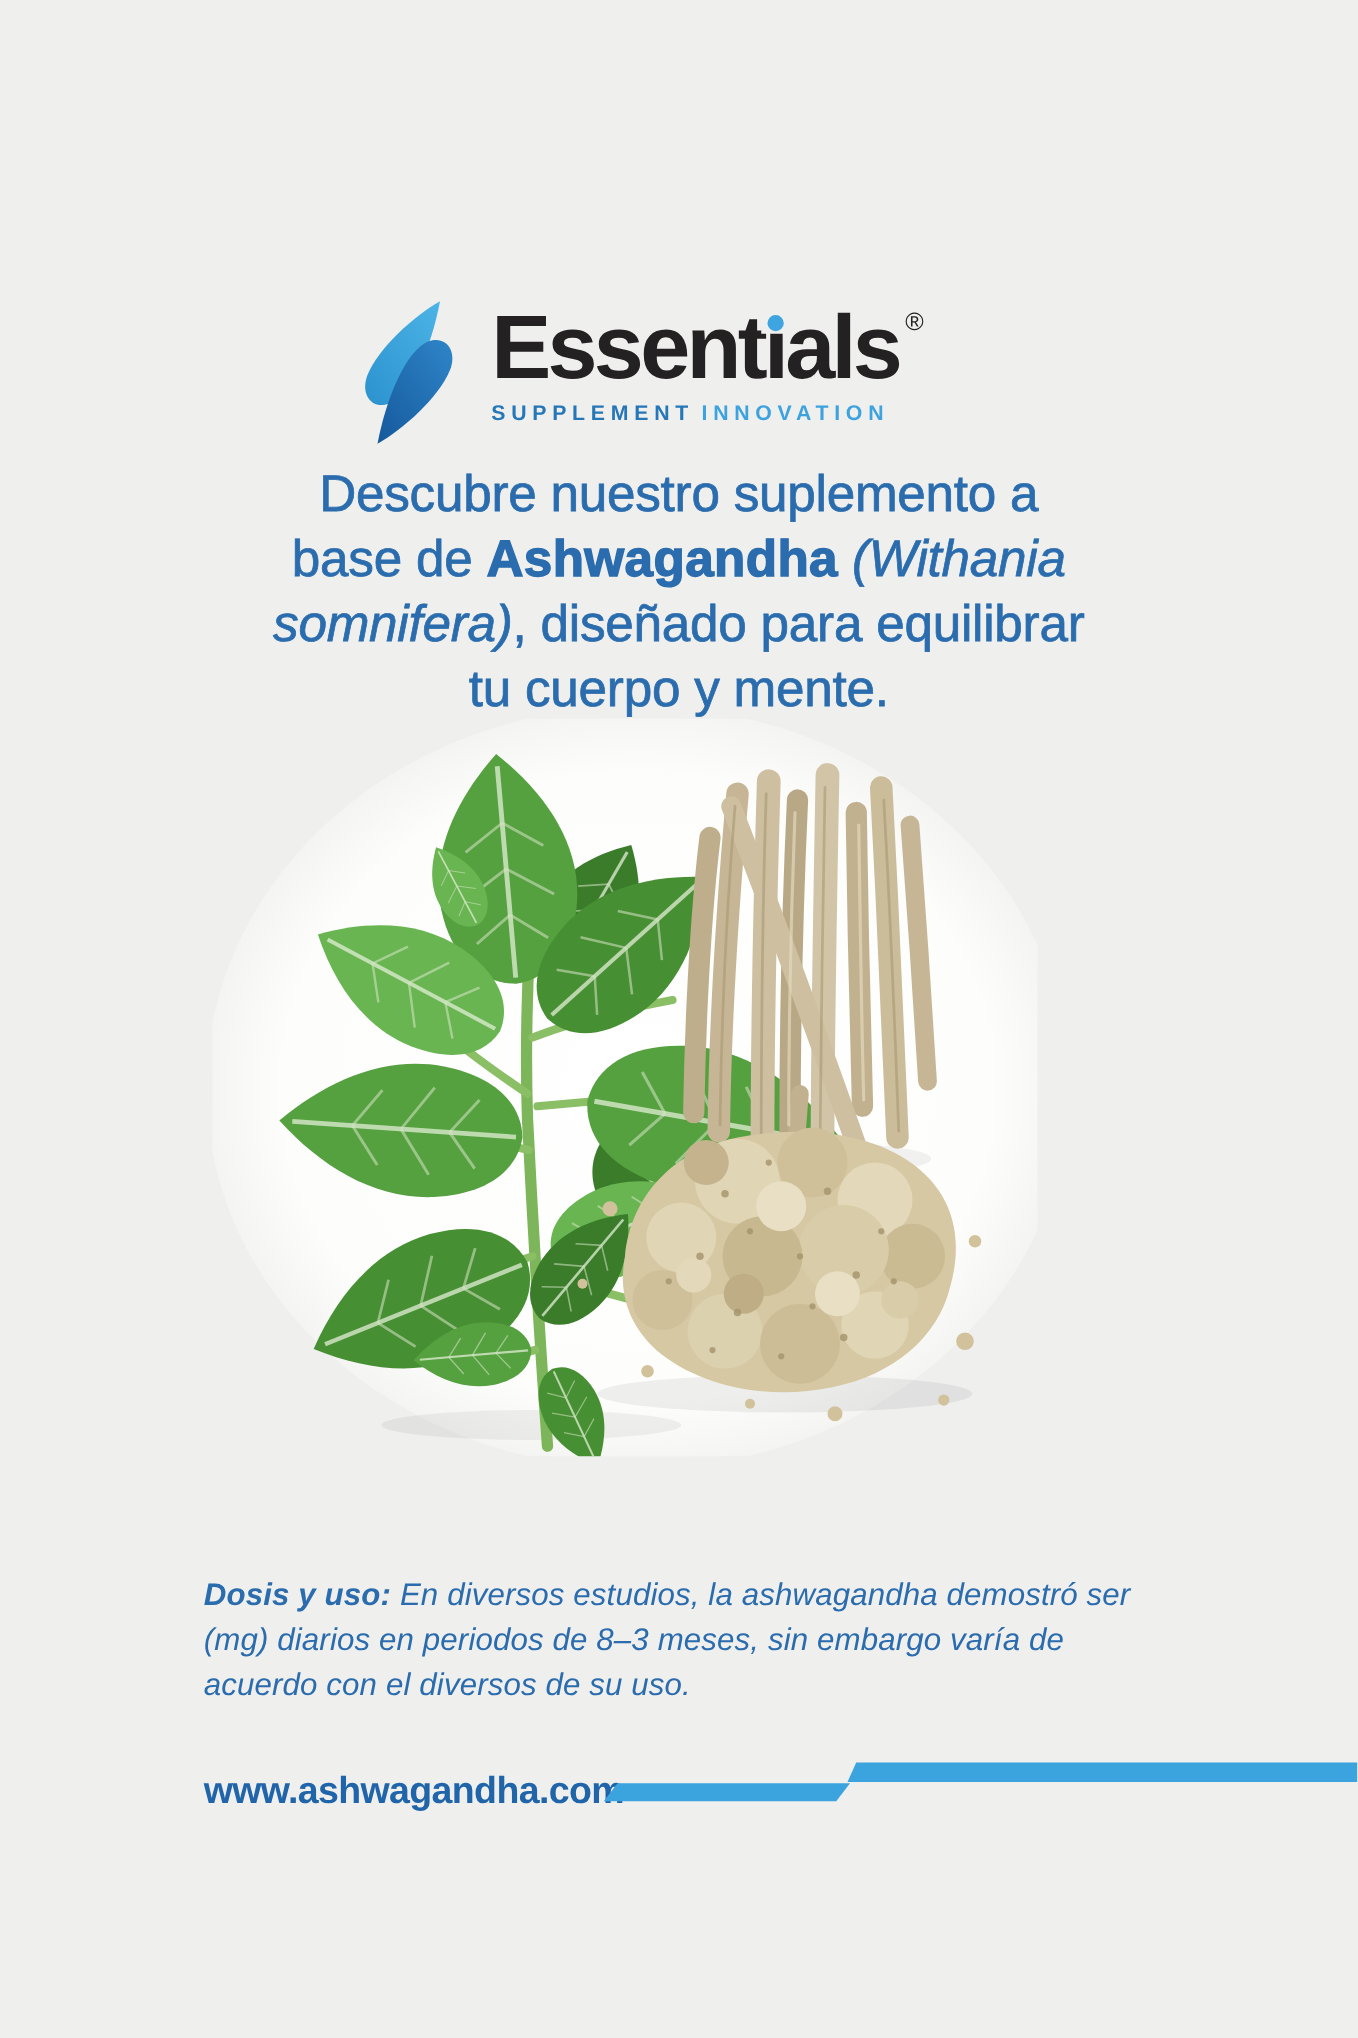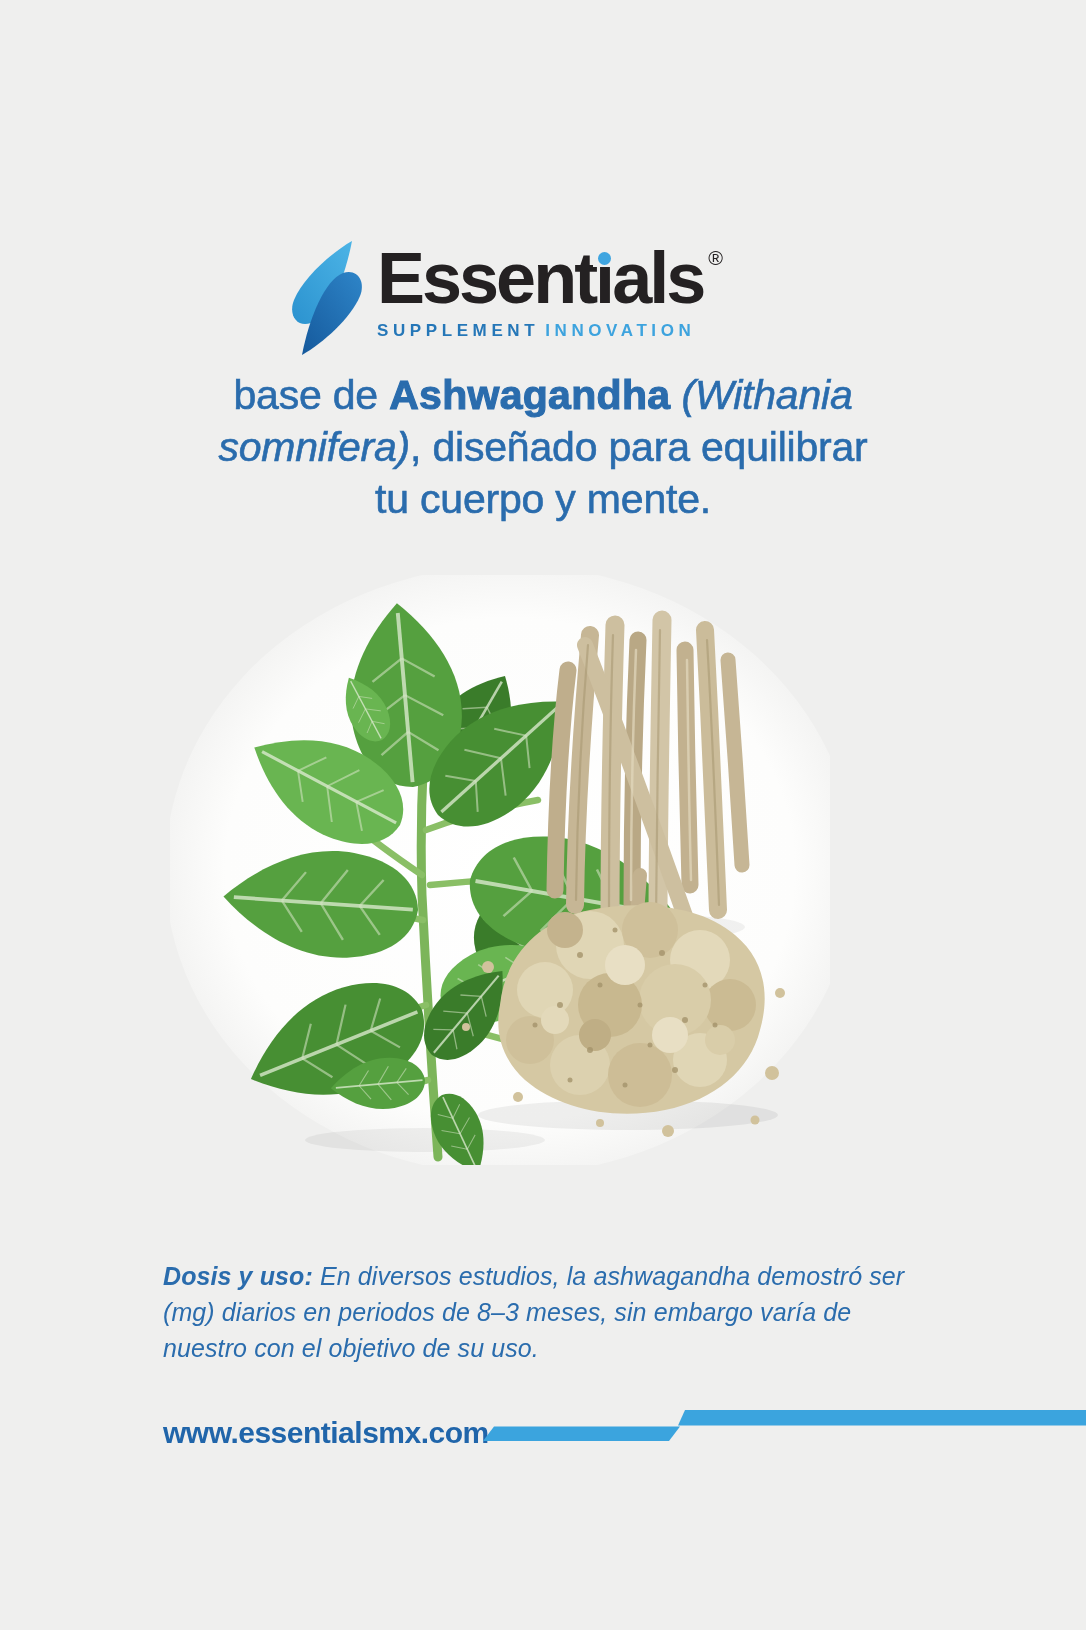--- a/index.html
+++ b/index.html
@@ -5,21 +5,21 @@
   html,body{margin:0;padding:0;}
   body{
     width:1086px;height:1630px;
     background:#efefee;
     font-family:"Liberation Sans",sans-serif;
     position:relative;overflow:hidden;
   }
   
   .logo-row{position:absolute;top:238px;left:285px;display:flex;align-items:flex-start;}
   .logo-icon{width:84px;height:120px;flex:0 0 auto;}
-  .logo-textcol{margin-left:8px;margin-top:4px;}
+  .logo-textcol{margin-left:24px;margin-top:4px;}
   .wordmark{
     font-size:72px;font-weight:700;color:#242122;
     letter-spacing:-3px;line-height:1;white-space:nowrap;
   }
   .logo-i{position:relative;display:inline-block;}
   .logo-i::before{ 
     content:"";position:absolute;left:-2px;top:7px;width:22px;height:18px;
     background:#efefee;
   }
   .logo-i::after{ 
@@ -80,20 +80,21 @@
   </svg>
   <div class="logo-textcol">
     <div class="wordmark"><span>Essent</span><span class="logo-i">i</span><span>als</span><span class="regmark">®</span></div>
     <div class="tagline">
       <span class="w1">SUPPLEMENT</span><span class="w2">INNOVATION</span>
     </div>
   </div>
 </div>
 
 <div class="headline">
+  <div><span>Descubre nuestro suplemento a</span></div>
   <div><span>base de </span><span class="seg-b">Ashwagandha</span><span> </span><span class="seg-i">(Withania</span></div>
   <div><span class="seg-i">somnifera)</span><span>, diseñado para equilibrar</span></div>
   <div><span>tu cuerpo y mente.</span></div>
 </div>
 
 <svg class="photo" viewBox="0 0 660 590">
   <defs>
     <radialGradient id="photoBg" cx="0.5" cy="0.5" r="0.55">
       <stop offset="0" stop-color="#ffffff"></stop>
       <stop offset="0.75" stop-color="#fdfdfc"></stop>
@@ -199,21 +200,21 @@
         <circle cx="296" cy="452" r="4"></circle>
       <circle cx="585" cy="545" r="4.5"></circle>
         <circle cx="430" cy="548" r="4"></circle>
     </g>
   </g>
 </svg>
 
 <div class="dosage">
   <div><span class="seg-b">Dosis y uso:</span><span> En diversos estudios, la ashwagandha demostró ser</span></div>
   <div><span>(mg) diarios en periodos de 8–3 meses, sin embargo varía de</span></div>
-  <div><span>nuestro con el objetivo de su uso.</span></div>
+  <div><span>acuerdo con el diversos de su uso.</span></div>
 </div>
 
-<a class="site-url" href="#">www.essentialsmx.com</a>
+<a class="site-url" href="#">www.ashwagandha.com</a>
 
 <svg class="stripes" viewBox="0 0 1086 50">
   <polygon points="483,41 494,26.5 680,26.5 669,41" fill="#3ba4de"></polygon>
   <polygon points="678,25.5 685,10 1086,10 1086,25.5" fill="#3ba4de"></polygon>
 </svg>
 
 </body></html>

